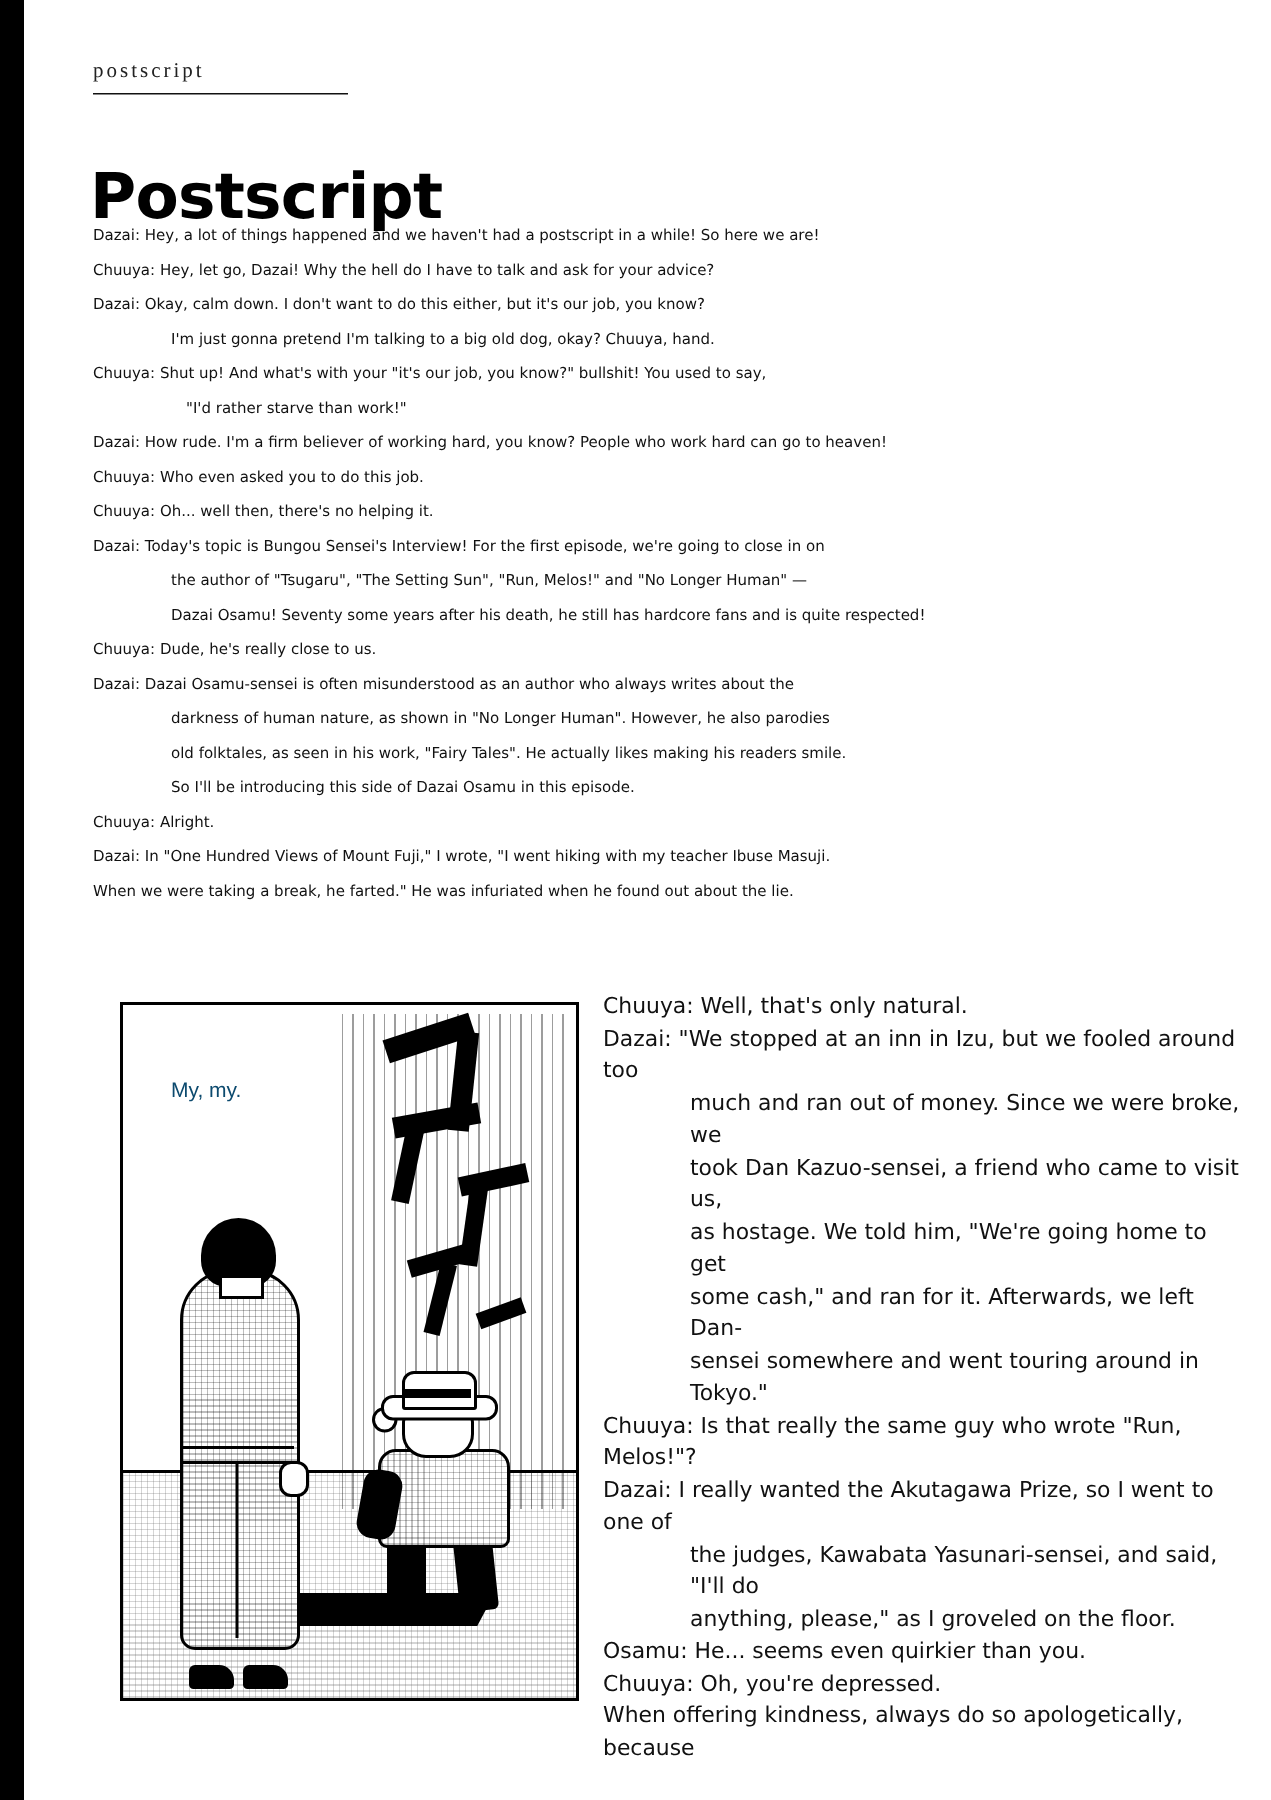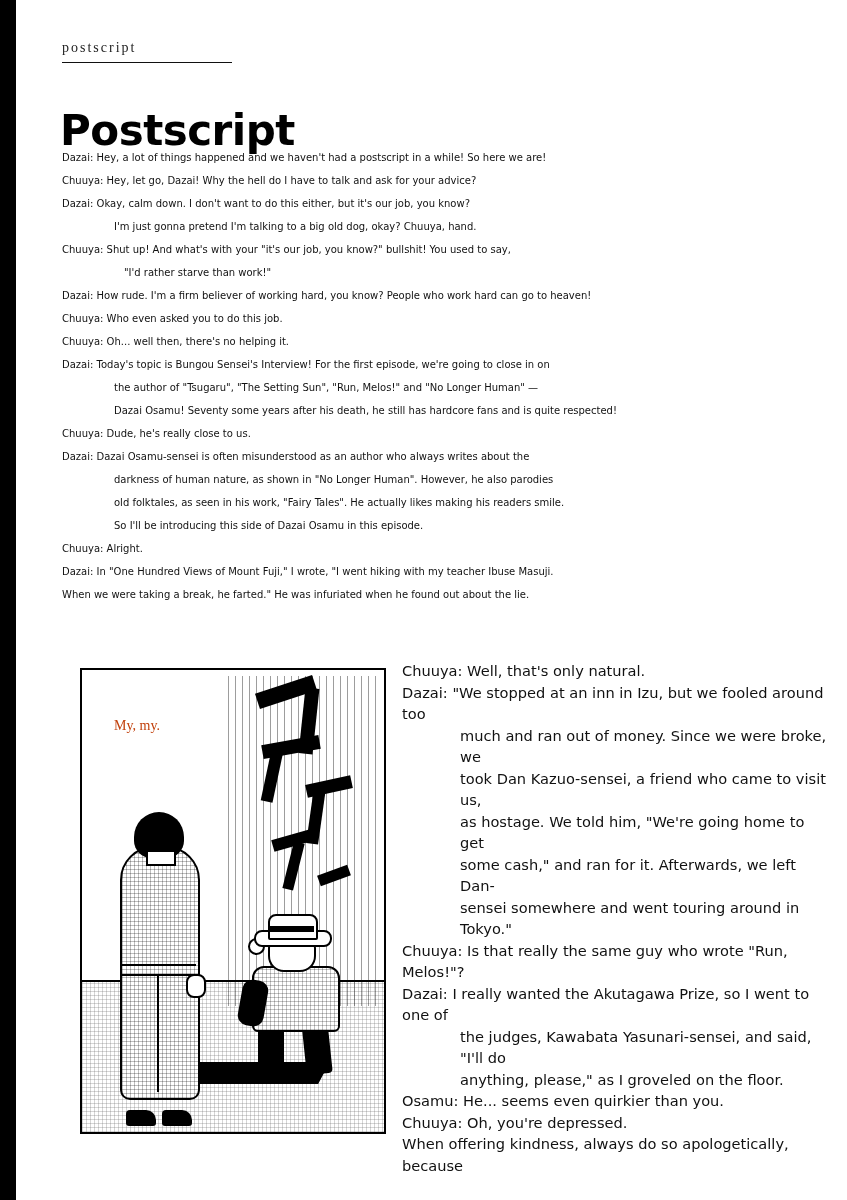--- a/index.html
+++ b/index.html
@@ -97,23 +97,23 @@
     border: 2.5px solid #000000;
     background: #ffffff;
     overflow: hidden;
   }
   .panel-inner { position: absolute; inset: 0; }
 
   .panel-label {
     position: absolute;
     left: 32px;
     top: 48px;
-    font-family: Liberation Serif, serif;
+    font-family: Liberation Sans, sans-serif;
     font-size: 14px;
-    color: #c2410c;
+    color: #0c4a6e;
   }
 
   
   .floor {
     position: absolute;
     left: 0; right: 0; bottom: 0;
     height: 150px;
     background:
       repeating-linear-gradient(0deg, rgba(0,0,0,0.30) 0 1px, rgba(0,0,0,0) 1px 4px),
       repeating-linear-gradient(90deg, rgba(0,0,0,0.30) 0 1px, rgba(0,0,0,0) 1px 4px);

